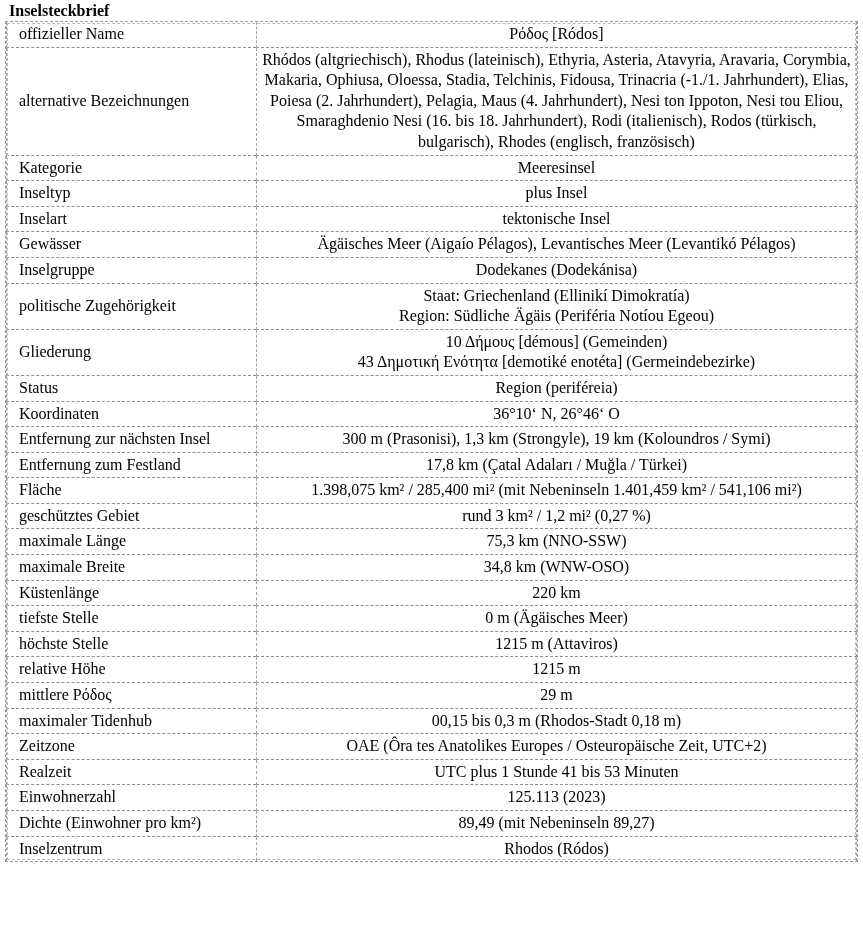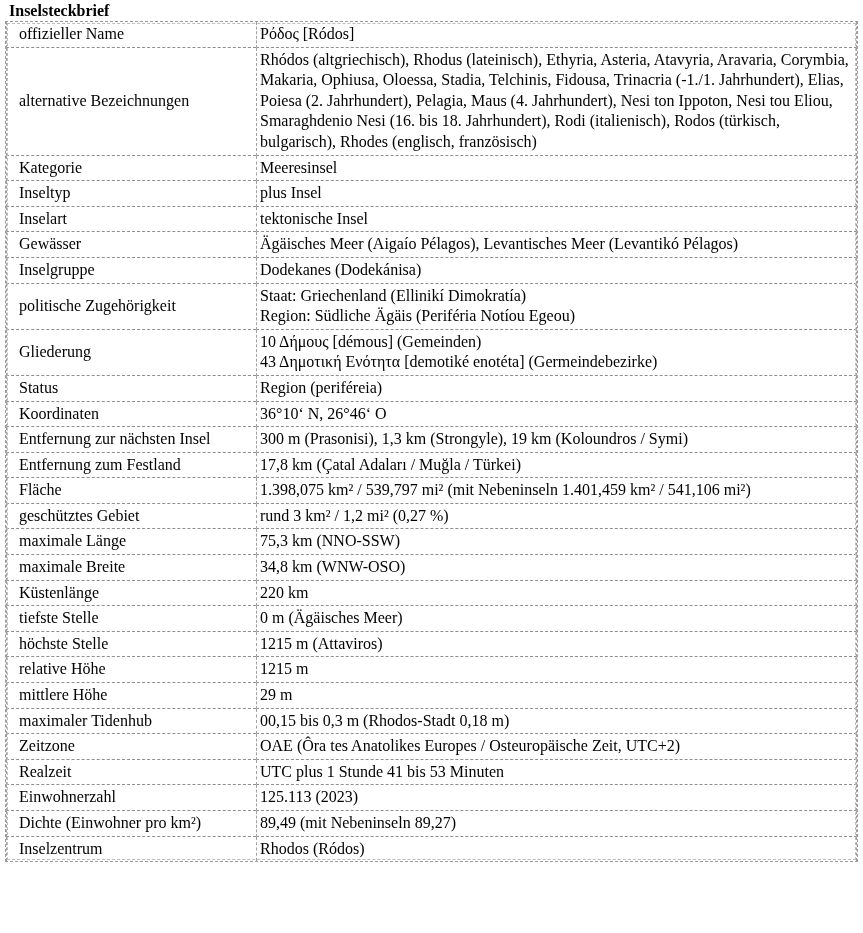--- a/index.html
+++ b/index.html
@@ -45,20 +45,21 @@
     table.steckbrief tr:last-child td {
       border-bottom: none;
     }
     table.steckbrief td.label {
       width: 234px;
       white-space: nowrap;
       padding-left: 12px;
     }
     table.steckbrief td.value {
       border-right: 1px dashed #a0a0a0;
+      text-align: center;
     }
     .line {
       display: block;
     }
   </style>
 </head>
 <body>
 
 <div class="title">Inselsteckbrief</div>
 
@@ -140,21 +141,21 @@
       </tr>
       <tr>
         <td class="label">Entfernung zum Festland</td>
         <td class="value">
           <span class="line">17,8 km (Çatal Adaları / Muğla  / Türkei)</span>
         </td>
       </tr>
       <tr>
         <td class="label">Fläche</td>
         <td class="value">
-          <span class="line">1.398,075 km² / 539,797 mi² (mit Nebeninseln 1.401,459 km² / 541,106 mi²)</span>
+          <span class="line">1.398,075 km² / 285,400 mi² (mit Nebeninseln 1.401,459 km² / 541,106 mi²)</span>
         </td>
       </tr>
       <tr>
         <td class="label">geschütztes Gebiet</td>
         <td class="value">
           <span class="line">rund 3 km² / 1,2 mi² (0,27 %)</span>
         </td>
       </tr>
       <tr>
         <td class="label">maximale Länge</td>
@@ -186,21 +187,21 @@
           <span class="line">1215 m (Attaviros)</span>
         </td>
       </tr>
       <tr>
         <td class="label">relative Höhe</td>
         <td class="value">
           <span class="line">1215 m</span>
         </td>
       </tr>
       <tr>
-        <td class="label">mittlere Höhe</td>
+        <td class="label">mittlere Ρόδος</td>
         <td class="value">
           <span class="line">29 m</span>
         </td>
       </tr>
       <tr>
         <td class="label">maximaler Tidenhub</td>
         <td class="value">
           <span class="line">00,15 bis 0,3 m (Rhodos-Stadt 0,18 m)</span>
         </td>
       </tr>

